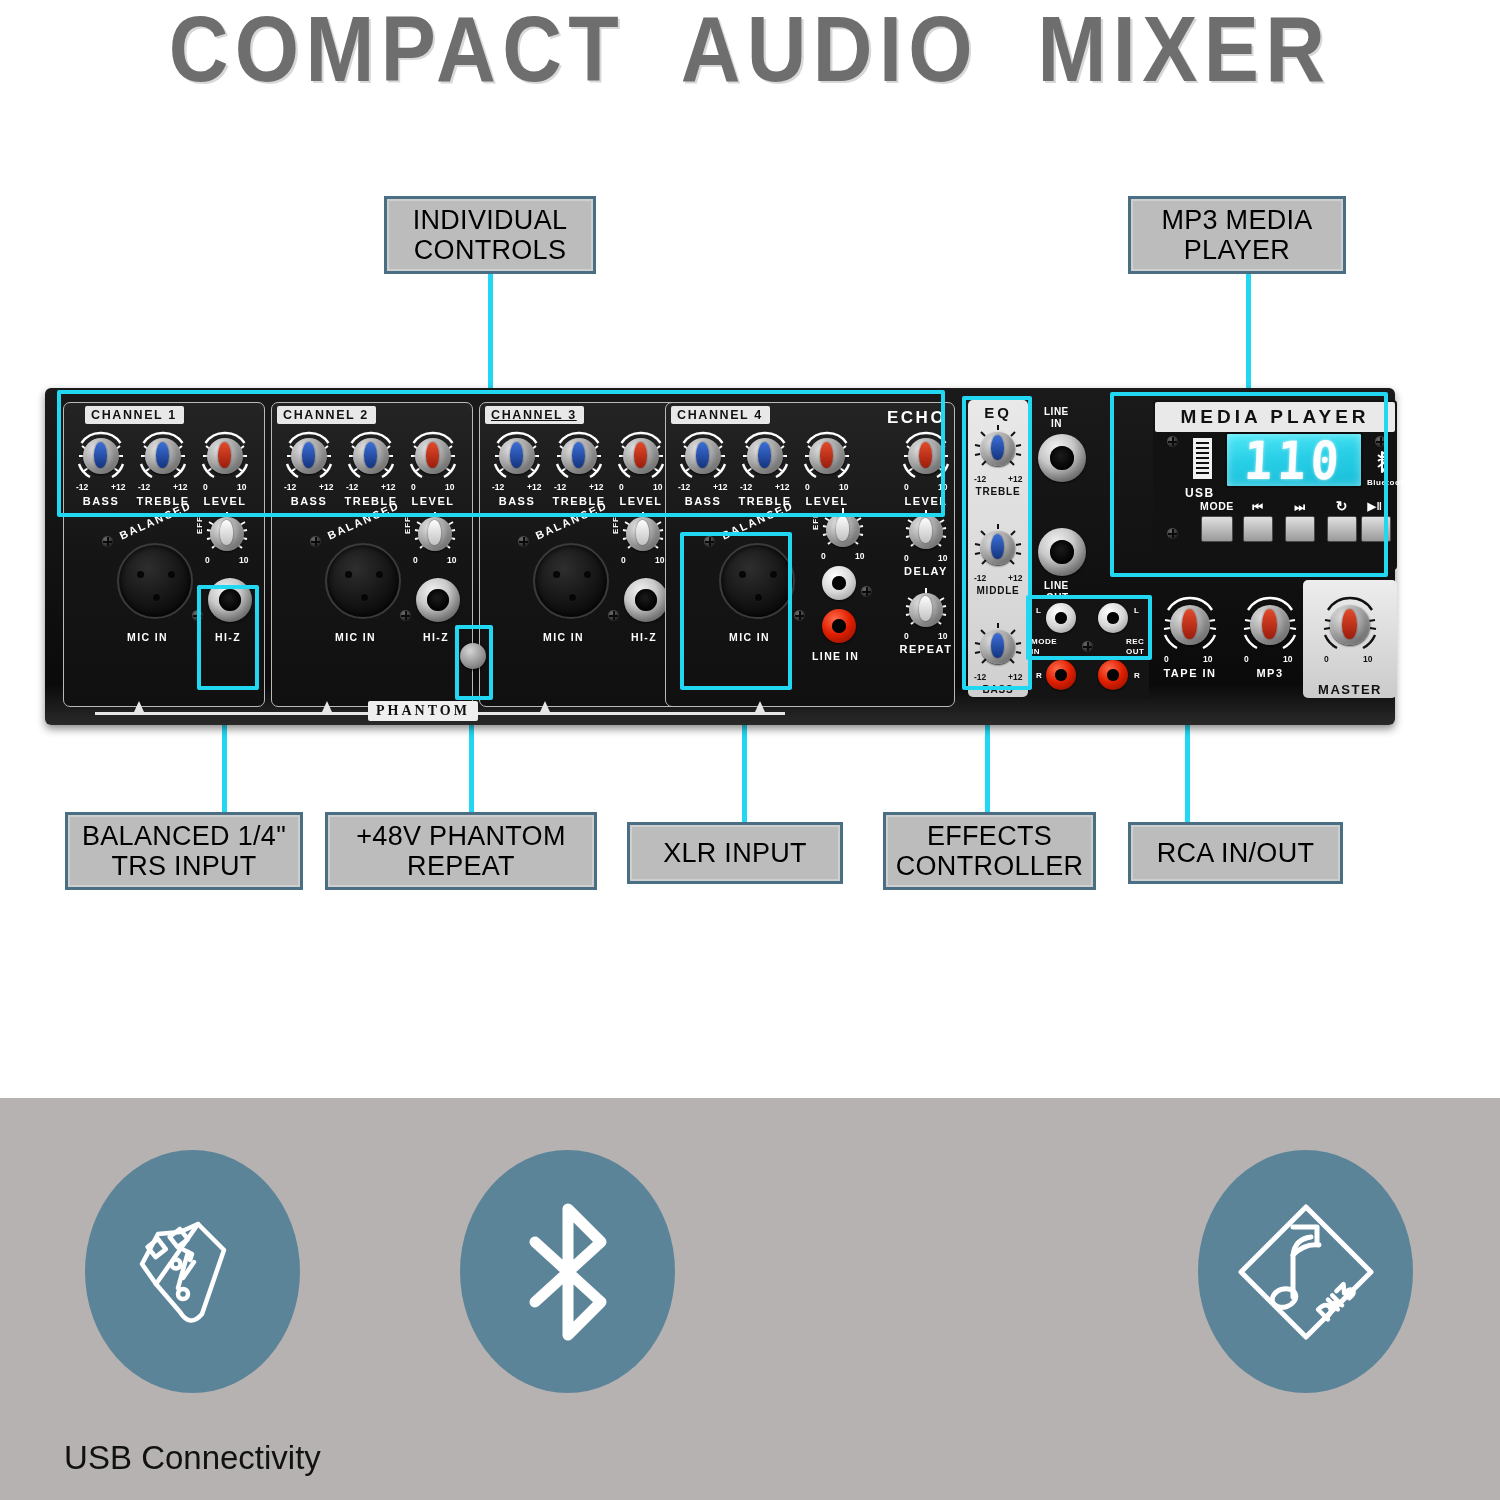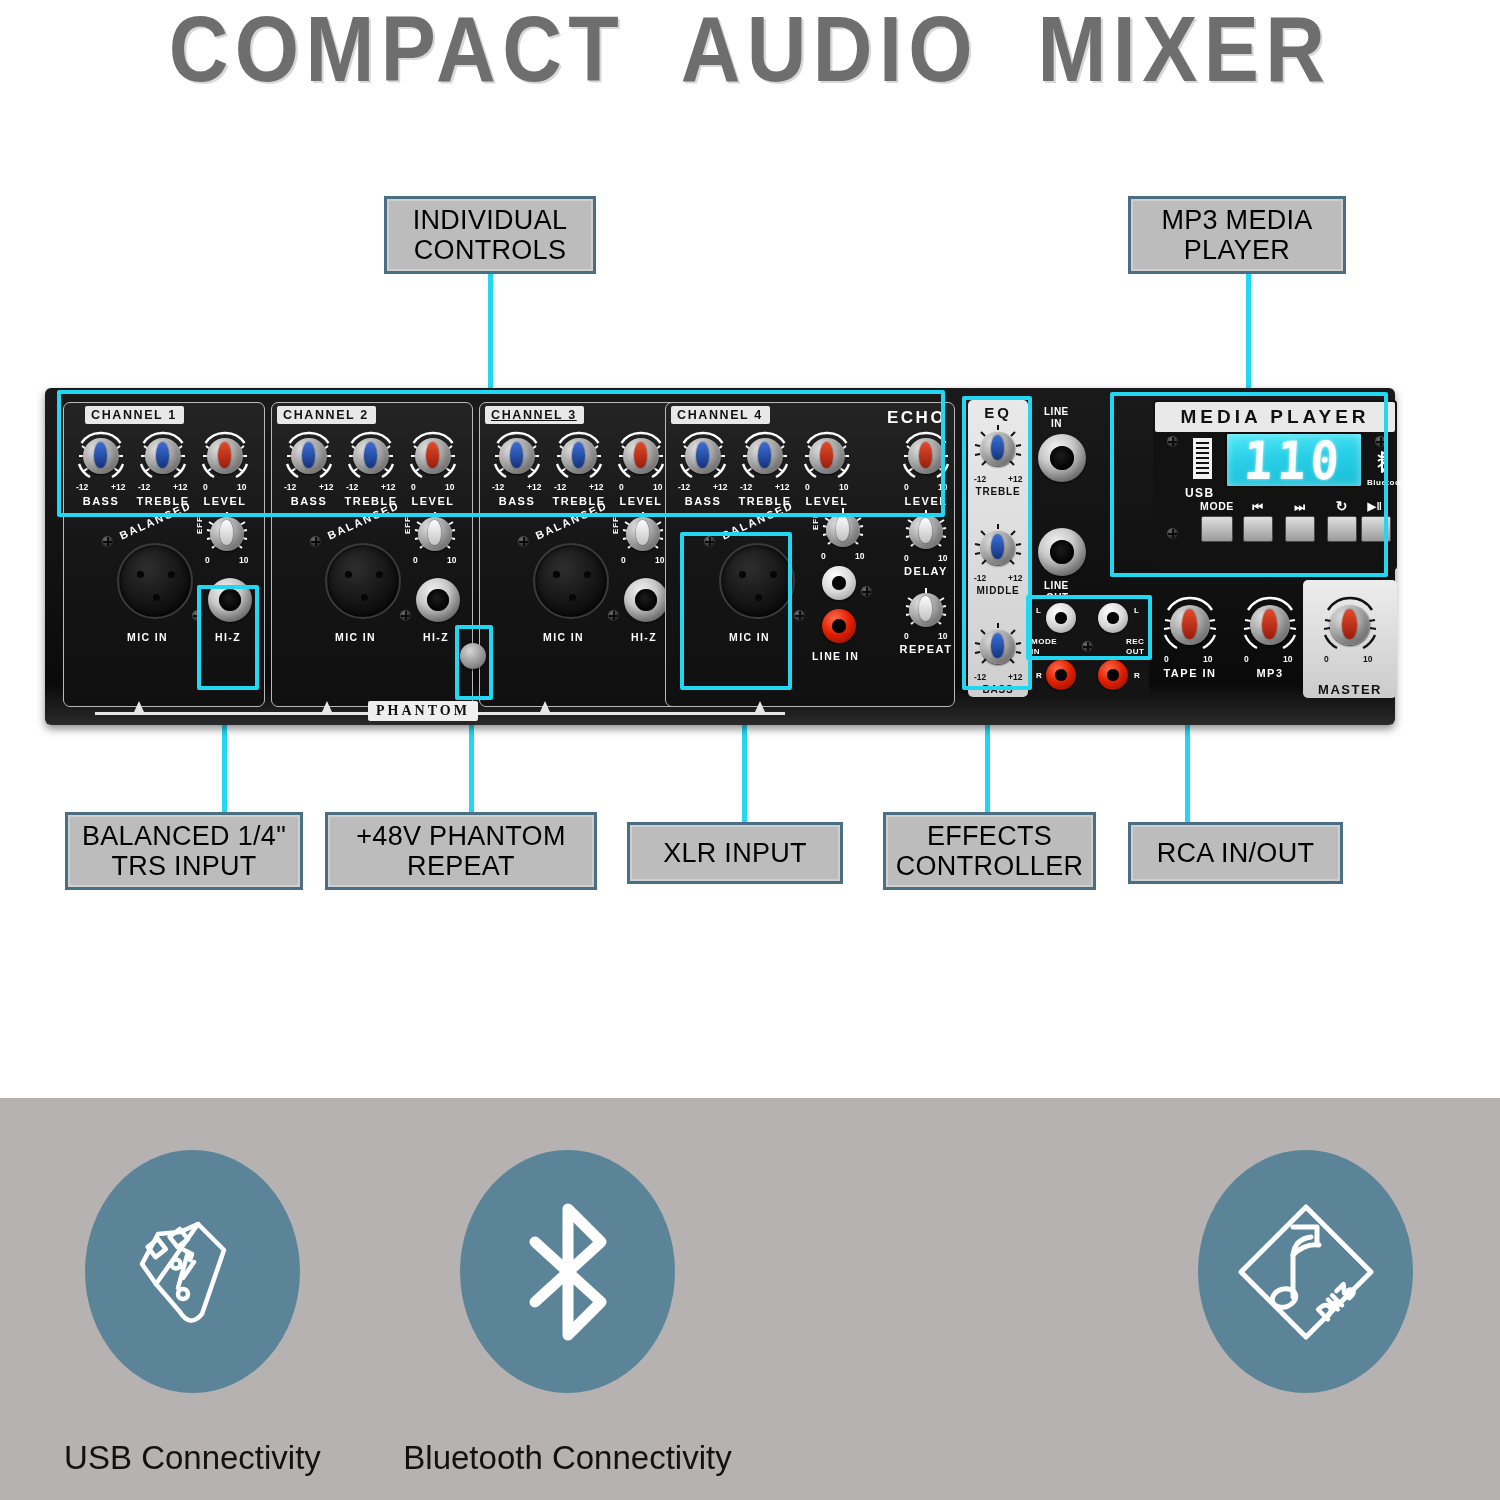--- a/index.html
+++ b/index.html
@@ -982,21 +982,20 @@
 
   <div class="feat" style="left:380px;">
     <div class="featCircle">
       <svg width="110" height="150" viewBox="0 0 110 150">
         <g fill="none" stroke="#fff" stroke-width="11" stroke-linejoin="round" stroke-linecap="round">
           <path d="M55 75 L88 45 L55 12 L55 138 L88 105 L22 45"></path>
           <path d="M22 105 L55 75"></path>
         </g>
       </svg>
     </div>
-    <div class="featLabel">Bluetooth Connectivity</div>
   </div>
 
 
   <div class="feat" style="left:1118px;">
     <div class="featCircle">
       <svg width="150" height="150" viewBox="0 0 150 150">
         <g fill="none" stroke="#fff" stroke-width="5" stroke-linejoin="round" stroke-linecap="round">
           <path d="M75 10 L140 75 L75 140 L10 75 Z"></path>
           <path d="M62 30 L86 30 L86 45"></path>
           <path d="M80 40 Q64 42 62 58 L62 100"></path>

